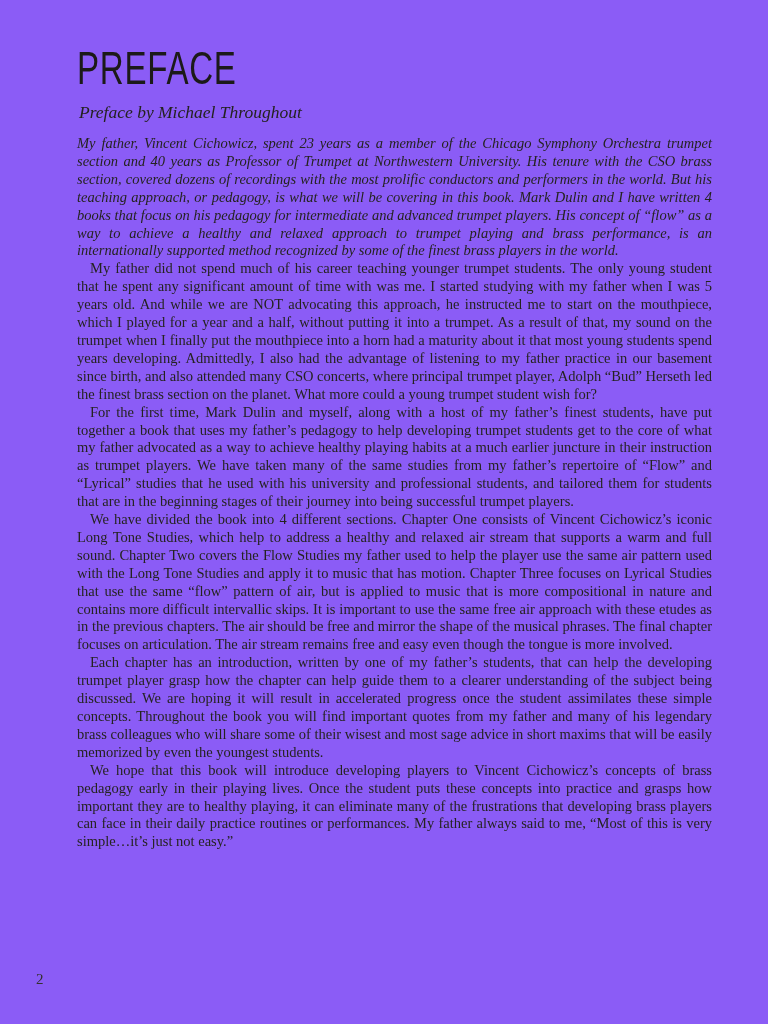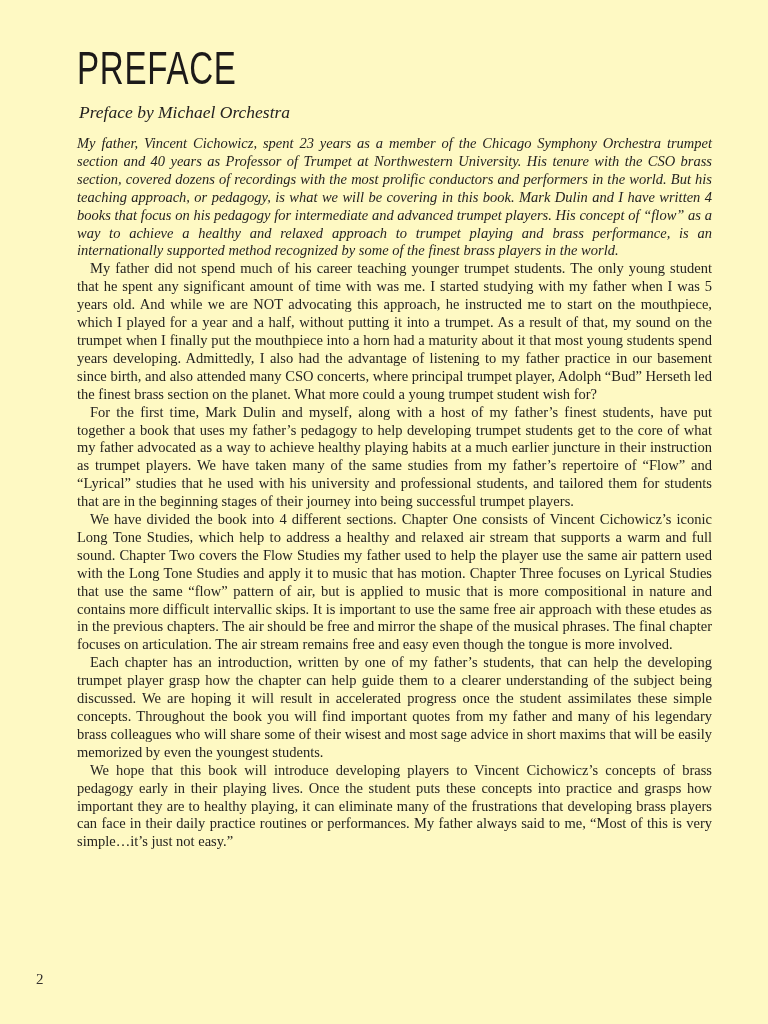--- a/index.html
+++ b/index.html
@@ -4,21 +4,21 @@
 <style>
   html, body {
     margin: 0;
     padding: 0;
     background: #ffffff;
   }
   .page {
     position: relative;
     width: 768px;
     height: 1024px;
-    background: #fef9c3;
+    background: #8b5cf6;
     overflow: hidden;
     color: #211f1e;
   }
   .content {
     position: absolute;
     left: 77px;
     top: 46px;
     width: 635px;
   }
   h1.title {
@@ -67,21 +67,21 @@
     font-size: 15px;
     color: #34312e;
   }
 </style>
 </head>
 <body>
 
 <div class="page">
   <div class="content">
     <h1 class="title">PREFACE</h1>
-    <p class="byline">Preface by Michael Orchestra</p>
+    <p class="byline">Preface by Michael Throughout</p>
     <div class="body-text">
       <p class="first">My father, Vincent Cichowicz, spent 23 years as a member of the Chicago Symphony Orchestra trumpet section and 40 years as Professor of Trumpet at Northwestern University. His tenure with the CSO brass section, covered dozens of recordings with the most prolific conductors and performers in the world. But his teaching approach, or pedagogy, is what we will be covering in this book. Mark Dulin and I have written 4 books that focus on his pedagogy for intermediate and advanced trumpet players. His concept of “flow” as a way to achieve a healthy and relaxed approach to trumpet playing and brass performance, is an internationally supported method recognized by some of the finest brass players in the world.</p>
       <p>My father did not spend much of his career teaching younger trumpet students. The only young student that he spent any significant amount of time with was me. I started studying with my father when I was 5 years old. And while we are NOT advocating this approach, he instructed me to start on the mouthpiece, which I played for a year and a half, without putting it into a trumpet. As a result of that, my sound on the trumpet when I finally put the mouthpiece into a horn had a maturity about it that most young students spend years developing. Admittedly, I also had the advantage of listening to my father practice in our basement since birth, and also attended many CSO concerts, where principal trumpet player, Adolph “Bud” Herseth led the finest brass section on the planet. What more could a young trumpet student wish for?</p>
       <p>For the first time, Mark Dulin and myself, along with a host of my father’s finest students, have put together a book that uses my father’s pedagogy to help developing trumpet students get to the core of what my father advocated as a way to achieve healthy playing habits at a much earlier juncture in their instruction as trumpet players. We have taken many of the same studies from my father’s repertoire of “Flow” and “Lyrical” studies that he used with his university and professional students, and tailored them for students that are in the beginning stages of their journey into being successful trumpet players.</p>
       <p>We have divided the book into 4 different sections. Chapter One consists of Vincent Cichowicz’s iconic Long Tone Studies, which help to address a healthy and relaxed air stream that supports a warm and full sound. Chapter Two covers the Flow Studies my father used to help the player use the same air pattern used with the Long Tone Studies and apply it to music that has motion. Chapter Three focuses on Lyrical Studies that use the same “flow” pattern of air, but is applied to music that is more compositional in nature and contains more difficult intervallic skips. It is important to use the same free air approach with these etudes as in the previous chapters. The air should be free and mirror the shape of the musical phrases. The final chapter focuses on articulation. The air stream remains free and easy even though the tongue is more involved.</p>
       <p>Each chapter has an introduction, written by one of my father’s students, that can help the developing trumpet player grasp how the chapter can help guide them to a clearer understanding of the subject being discussed. We are hoping it will result in accelerated progress once the student assimilates these simple concepts. Throughout the book you will find important quotes from my father and many of his legendary brass colleagues who will share some of their wisest and most sage advice in short maxims that will be easily memorized by even the youngest students.</p>
       <p>We hope that this book will introduce developing players to Vincent Cichowicz’s concepts of brass pedagogy early in their playing lives. Once the student puts these concepts into practice and grasps how important they are to healthy playing, it can eliminate many of the frustrations that developing brass players can face in their daily practice routines or performances. My father always said to me, “Most of this is very simple…it’s just not easy.”</p>
     </div>
   </div>
   <div class="page-number">2</div>

